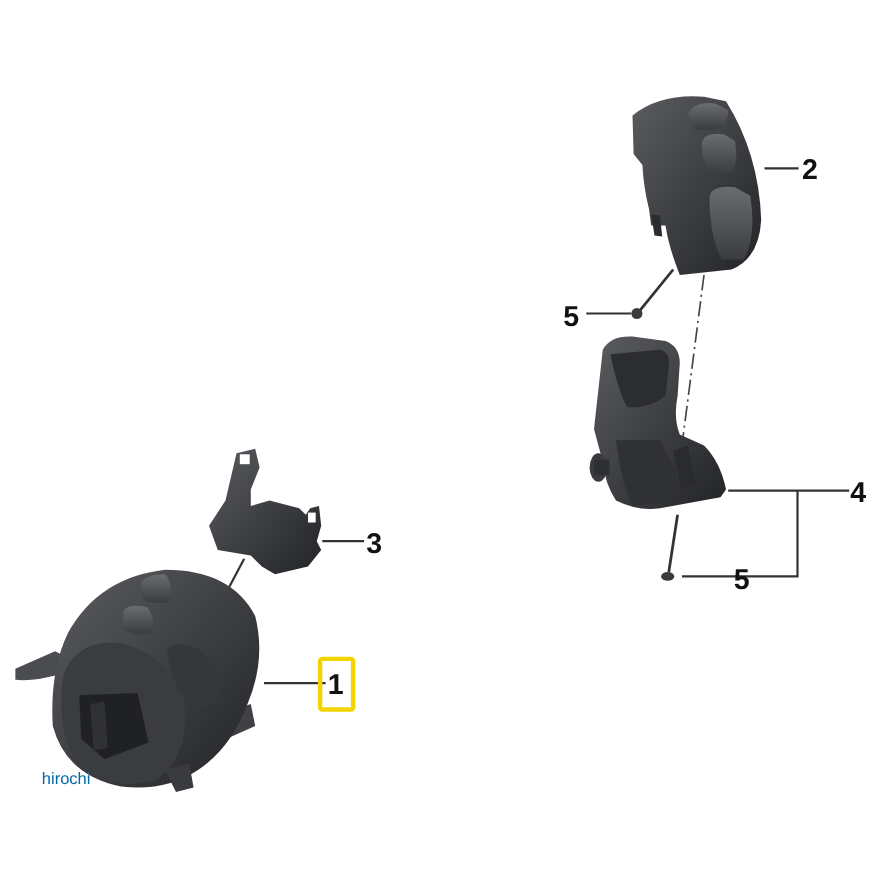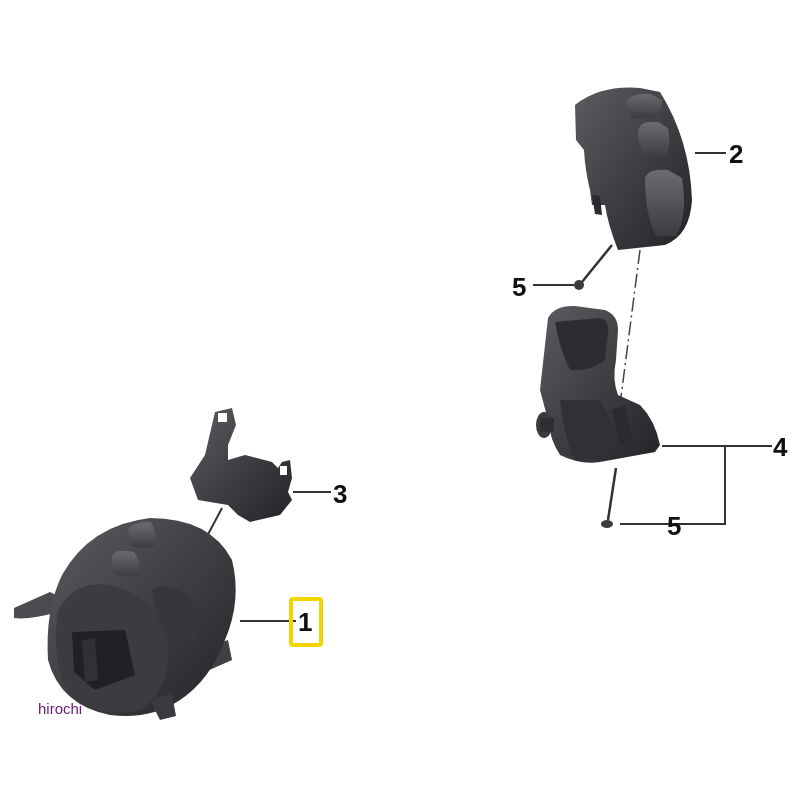--- a/index.html
+++ b/index.html
@@ -1,20 +1,20 @@
 <!DOCTYPE html>
 <html><head>
   <meta charset="utf-8">
   <style>
     html, body { margin: 0; padding: 0; background: #ffffff; }
     body { width: 800px; height: 800px; position: relative; overflow: hidden; font-family: "Liberation Sans", sans-serif; }
     #diagram { position: absolute; left: 0; top: 0; width: 800px; height: 800px; }
     .callout { position: absolute; font-family: "Liberation Sans", sans-serif; font-weight: bold; font-size: 26px; color: #111111; line-height: 1; }
     .callout-box { position: absolute; border: 4px solid #f2d500; border-radius: 4px; box-sizing: border-box; }
-    .watermark { position: absolute; font-family: "Liberation Sans", sans-serif; font-size: 15px; color: #701a75; }
+    .watermark { position: absolute; font-family: "Liberation Sans", sans-serif; font-size: 15px; color: #0369a1; }
   </style>
 </head>
 <body>
 
 <svg id="diagram" viewBox="0 0 800 800" xmlns="http://www.w3.org/2000/svg">
   <defs>
     <linearGradient id="gDark" x1="0" y1="0" x2="1" y2="1">
       <stop offset="0" stop-color="#5a5c60"></stop>
       <stop offset="0.5" stop-color="#3d3f42"></stop>
       <stop offset="1" stop-color="#232427"></stop>

